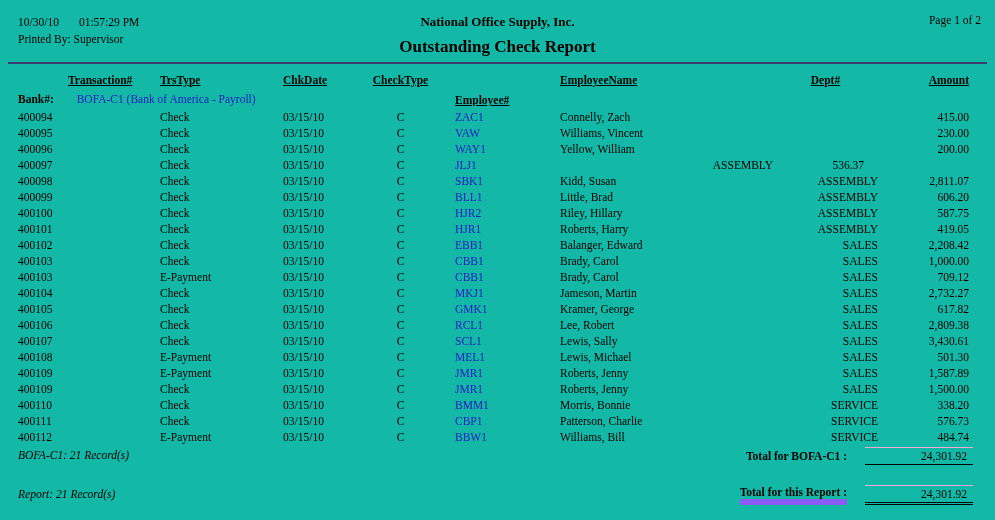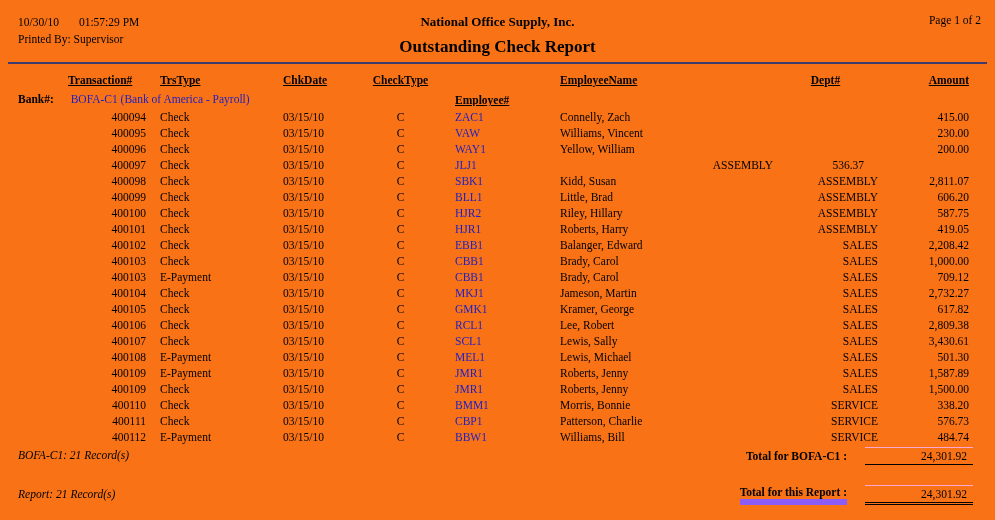--- a/index.html
+++ b/index.html
@@ -1,53 +1,53 @@
 <!DOCTYPE html>
 <html><head>
 <meta charset="utf-8">
 <style>
   html,body { margin:0; padding:0; background:#ffffff; }
   .page {
-    position:relative; width:995px; height:520px; background:#f97316;
+    position:relative; width:995px; height:520px; background:#14b8a6;
     font-family:"Liberation Serif","DejaVu Serif",serif;
     font-size:11.5px; color:#000; overflow:hidden;
   }
   
   .hdr-left { position:absolute; left:18px; top:14px; line-height:17px; }
   .hdr-left .time { margin-left:20px; }
   .hdr-center { position:absolute; left:0; right:0; top:14px; text-align:center; }
   .company { font-weight:bold; font-size:13px; }
   .title   { font-weight:bold; font-size:17px; margin-top:7px; }
   .hdr-right { position:absolute; right:14px; top:14px; }
   .rule { position:absolute; top:62px; left:8px; right:8px; border-top:2px solid #3c3c6e; }
 
   
   .grid {
     display:grid;
     grid-template-columns:128px 125px 92px 75px 105px 230px 105px 105px;
     box-sizing:border-box; width:995px; padding-left:18px; padding-right:12px;
   }
   .cell { white-space:nowrap; overflow:hidden; }
-  .c-txn  { text-align:right; }
+  .c-txn  { text-align:left; }
   .c-trs  { padding-left:14px; }
   .c-date { padding-left:12px; }
   .c-ct   { text-align:center; }
   .c-emp  { padding-left:17px; color:#2020c0; }
   .c-name { padding-left:17px; }
   .c-dept { text-align:right; }
   .c-amt  { text-align:right; padding-right:14px; }
 
   .colheads { position:absolute; top:74px; left:0; }
   .colheads .cell { font-weight:bold; text-decoration:underline; }
   .colheads .h-txn  { text-align:left; padding-left:50px; }
   .colheads .h-dept { text-align:center; }
 
   .bank-row { position:absolute; top:93px; left:18px; }
   .bank-label { font-weight:bold; }
-  .bank-value { color:#2020c0; margin-left:14px; }
+  .bank-value { color:#2020c0; margin-left:20px; }
 
   .rows { position:absolute; top:109px; left:0; }
   .row { height:16px; line-height:16px; }
 
   
   .bank-summary   { position:absolute; top:449px; left:18px; font-style:italic; }
   .report-summary { position:absolute; top:488px; left:18px; font-style:italic; }
   .total-line { position:absolute; right:22px; display:flex; align-items:center; }
   .bank-total   { top:447px; }
   .report-total { top:485px; }

